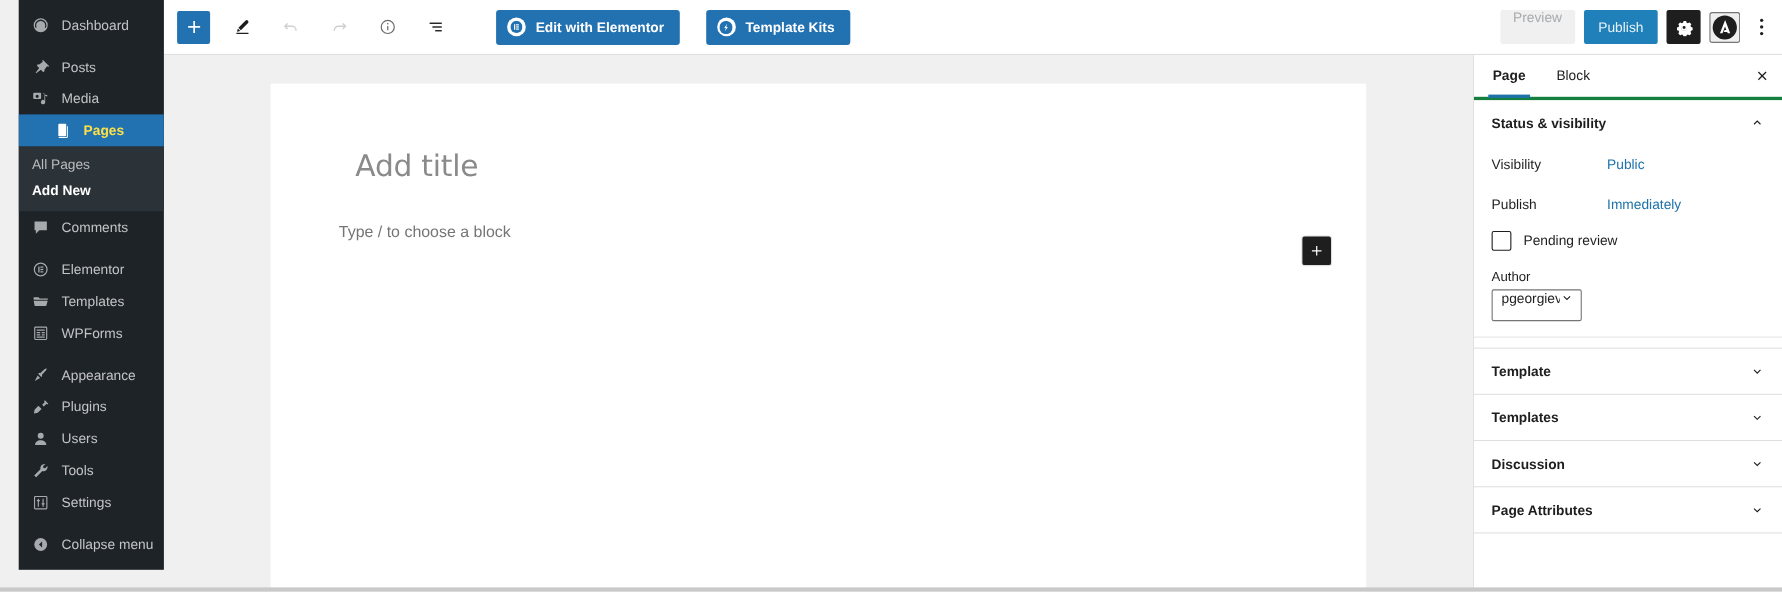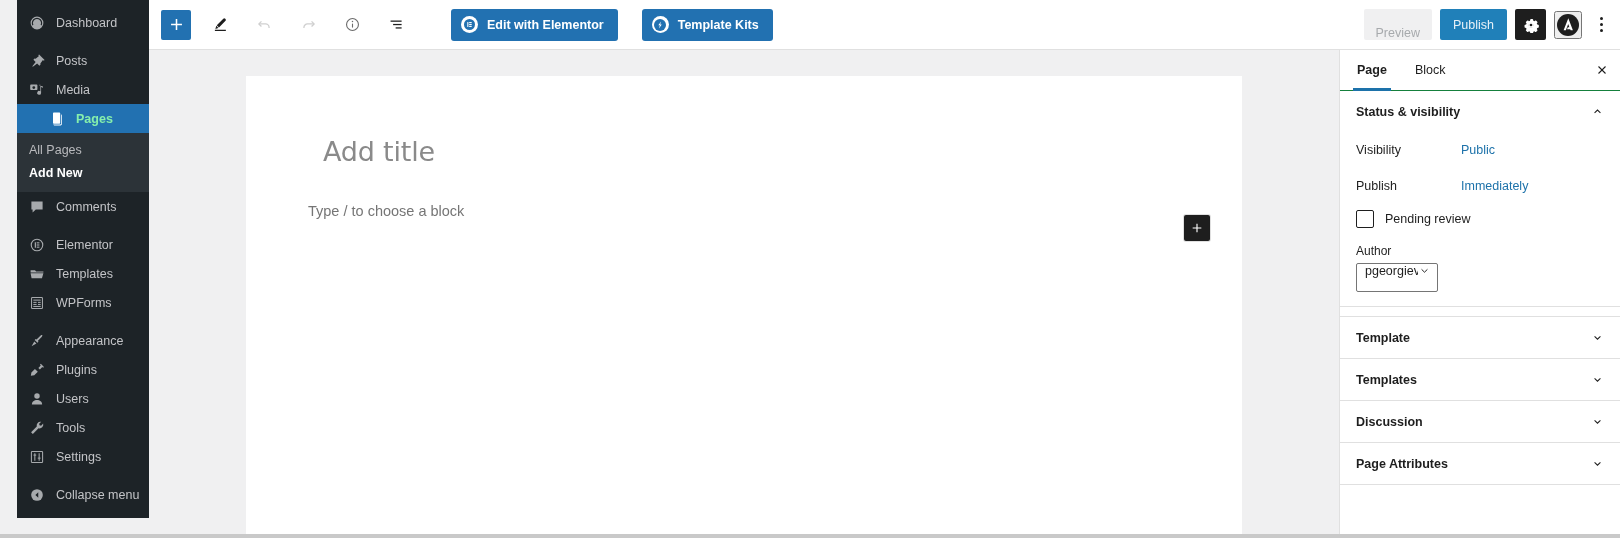--- a/index.html
+++ b/index.html
@@ -35,21 +35,21 @@
   .menu-item .mi-icon {
     width: 20px; height: 20px;
     display: flex; align-items: center; justify-content: center;
     margin-right: 9px;
     flex: 0 0 20px;
     color: #a7aaad;
   }
   .menu-item .mi-icon svg { display:block; }
   .menu-item.current {
     background: #2271b1;
-    color: #86efac;
+    color: #fde047;
     font-weight: 600;
     padding-left: 30px;
   }
   .menu-item.current .mi-icon { color: #fff; }
   .menu-item.current:after {
     content: "";
     position: absolute; right: -8px; top: 50%;
     margin-top: -8px;
     border: 8px solid transparent;
     border-left-color: #2271b1;
@@ -125,21 +125,21 @@
   .hdr-right {
     margin-left: auto;
     display: flex; align-items: center; gap: 8px;
   }
   .preview-btn {
     height: 31px; padding: 0 12px;
     background: #f0f0f1;
     color: #a7aaad;
     font-size: 12.5px;
     border: none; border-radius: 2px;
-    display: flex; align-items: flex-end;
+    display: flex; align-items: flex-start;
     cursor: pointer;
   }
   .publish-btn {
     height: 31px; padding: 0 13px;
     background: #2080b9;
     color: #e8f1f7;
     font-size: 12.5px;
     border: none; border-radius: 2px;
     display: flex; align-items: center;
     cursor: pointer;
@@ -212,21 +212,21 @@
     flex: 0 0 281px;
     width: 281px;
     background: #fff;
     border-left: 1px solid #e0e0e0;
     display: flex; flex-direction: column;
     overflow: hidden;
   }
   .ss-tabs {
     display: flex; align-items: stretch;
     height: 41px;
-    border-bottom: 1px solid #15803d;
+    border-bottom: 3px solid #15803d;
     padding-left: 3px;
     position: relative;
   }
   .ss-tab {
     padding: 0 14px;
     display: flex; align-items: center;
     font-size: 12.5px;
     color: #1e1e1e;
     cursor: pointer;
     position: relative;

